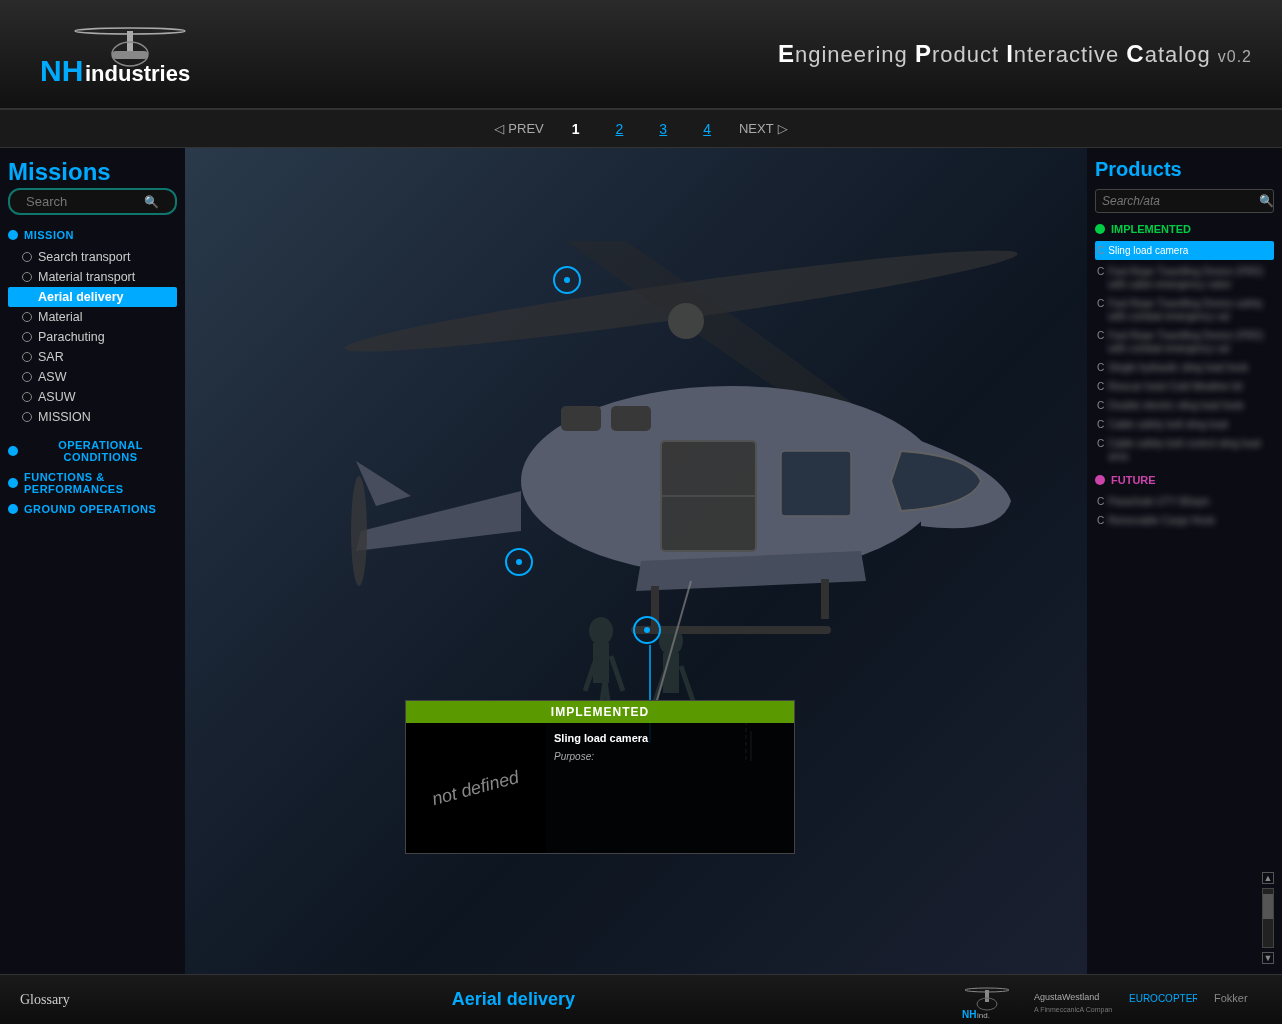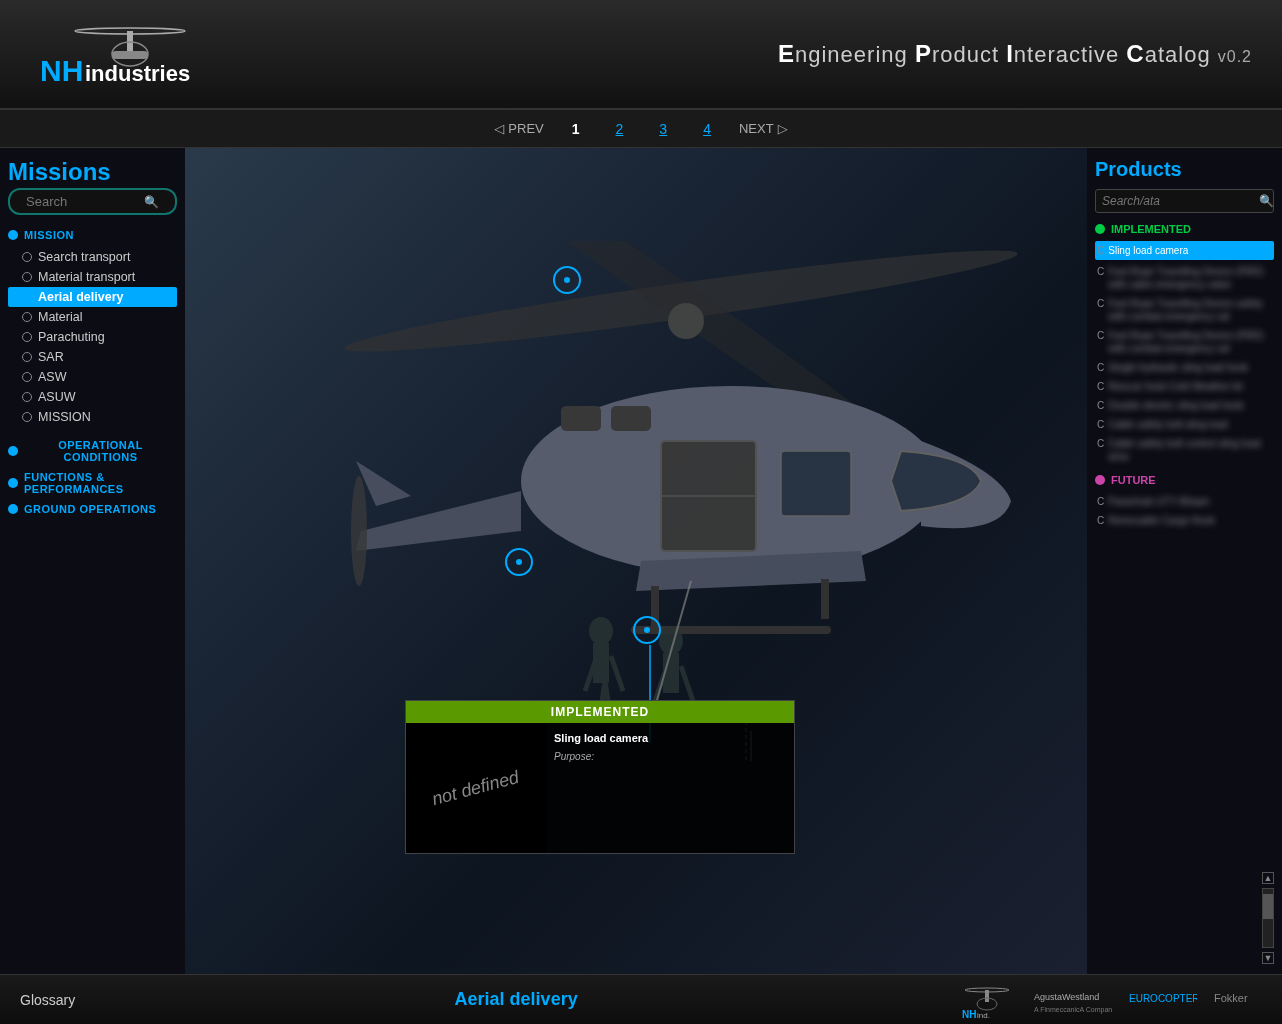--- a/index.html
+++ b/index.html
@@ -392,20 +392,21 @@
       height: 50px;
       display: flex;
       align-items: center;
       justify-content: space-between;
       padding: 0 20px;
     }
     .footer-left {
       color: #ccc;
       font-size: 14px;
       cursor: pointer;
+      font-family: Liberation Serif, serif;
     }
     .footer-center {
       color: #00aaff;
       font-size: 18px;
       font-weight: bold;
     }
     .footer-right {
       display: flex;
       align-items: center;
       gap: 15px;

